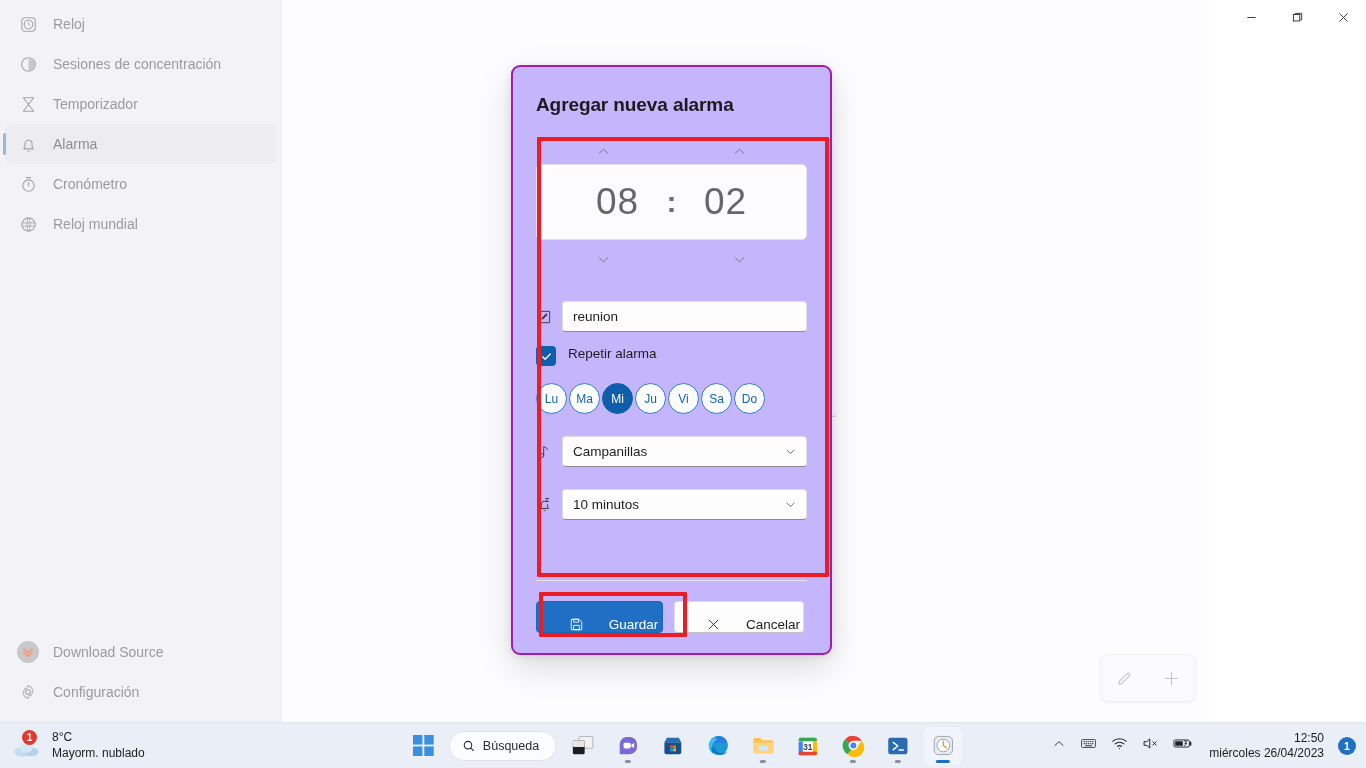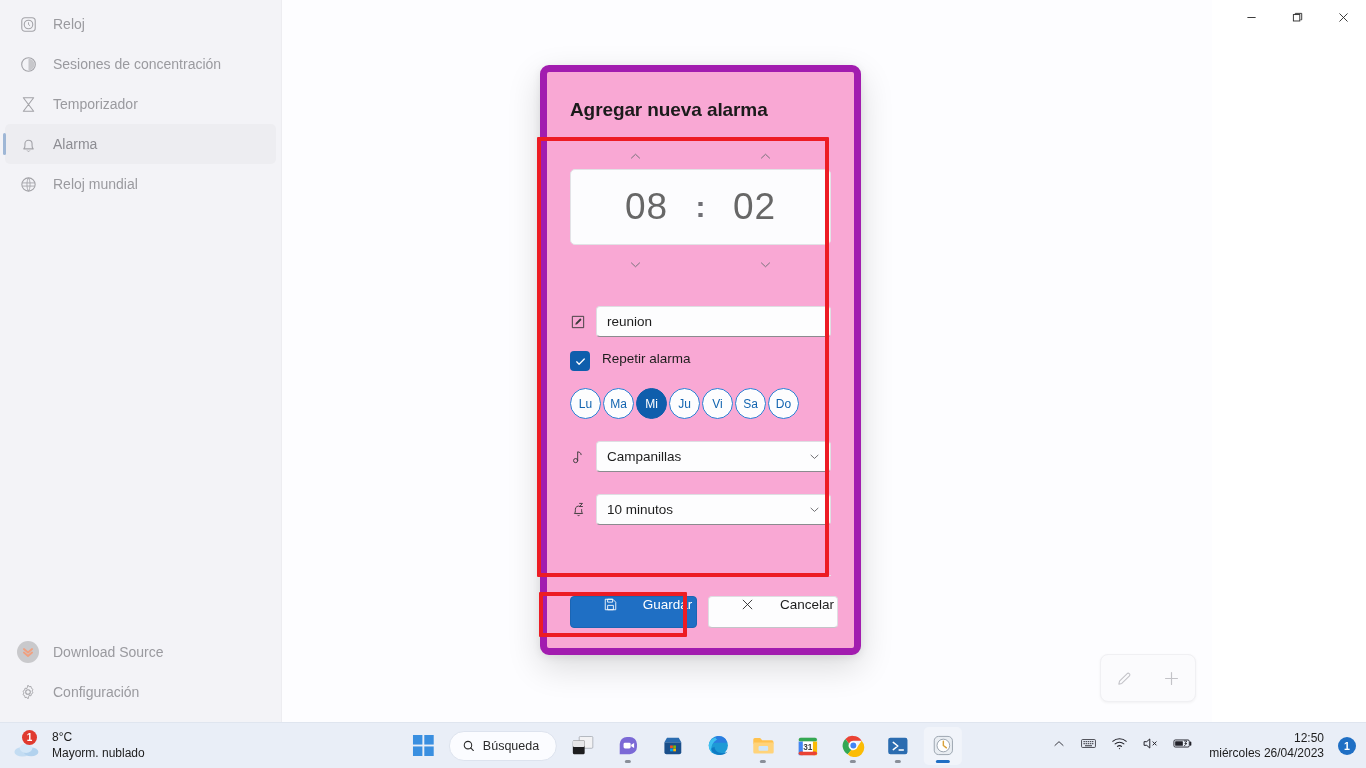--- a/index.html
+++ b/index.html
@@ -97,24 +97,24 @@
   }
   .fab-btn {
     width: 34px; height: 34px;
     display: flex; align-items: center; justify-content: center;
     color: #c3c3c8; border-radius: 5px;
   }
 
   
   .dialog {
     position: absolute;
-    left: 540px; top: 65px;
+    left: 511px; top: 65px;
     width: 321px; height: 590px;
-    background: #f9a8d4;
-    border: 7px solid #a21caf;
+    background: #c4b5fd;
+    border: 2px solid #a21caf;
     border-radius: 9px;
     box-shadow: 0 12px 34px rgba(0,0,0,0.14), 0 2px 8px rgba(0,0,0,0.08);
     z-index: 20;
     padding: 0 23px;
   }
   .dialog-title {
     font-size: 19px; font-weight: 700; color: #1b1b1b;
     padding-top: 27px; padding-bottom: 0; letter-spacing: -0.1px;
   }
 
@@ -192,21 +192,21 @@
 
   
   .dialog-footer {
     position: absolute; left: 23px; right: 23px; bottom: 20px;
     border-top: 1px solid #e4e4e8;
     padding-top: 20px;
     display: flex; gap: 11px;
   }
   .btn {
     height: 32px; border-radius: 4px;
-    display: flex; align-items: flex-start; justify-content: center;
+    display: flex; align-items: flex-end; justify-content: center;
     gap: 25px; font-size: 13.5px; padding-left: 28px;
   }
   .btn-primary {
     flex: 0 0 127px; background: #1f6fc4; color: #ffffff;
     border: 1px solid #1b65b4;
   }
   .btn-secondary {
     flex: 0 0 130px; background: #fdfdfe; color: #1d1d1d;
     border: 1px solid #dedee2; border-bottom-color: #c4c4c8;
   }
@@ -326,20 +326,29 @@
         <div class="nav-item selected">
           <span class="nav-icon">
             <svg width="19" height="19" viewBox="0 0 24 24" fill="none" stroke="currentColor" stroke-width="1.4" stroke-linejoin="round">
               <path d="M6 17.5c1.1-1 1.5-2.3 1.5-4v-2.3a4.5 4.5 0 0 1 9 0v2.3c0 1.7.4 3 1.5 4z"></path>
               <path d="M10.3 19.6a1.9 1.9 0 0 0 3.4 0" stroke-width="1.2"></path>
             </svg>
           </span>
           <span class="nav-label">Alarma</span>
         </div>
 
+        <div class="nav-item">
+          <span class="nav-icon">
+            <svg width="19" height="19" viewBox="0 0 24 24" fill="none" stroke="currentColor" stroke-width="1.4">
+              <circle cx="12" cy="13.4" r="7.2"></circle>
+              <path d="M9.3 3.3h5.4M12 9.6v3.8" stroke-linecap="round"></path>
+            </svg>
+          </span>
+          <span class="nav-label">Cronómetro</span>
+        </div>
 
         <div class="nav-item">
           <span class="nav-icon">
             <svg width="19" height="19" viewBox="0 0 24 24" fill="none" stroke="currentColor" stroke-width="1.4">
               <circle cx="12" cy="12" r="8.4"></circle>
               <path d="M4.2 10h15.6M4.2 14h15.6M12 3.6c2.6 3 2.6 13.8 0 16.8M12 3.6c-2.6 3-2.6 13.8 0 16.8" stroke-width="1.1"></path>
             </svg>
           </span>
           <span class="nav-label">Reloj mundial</span>
         </div>

